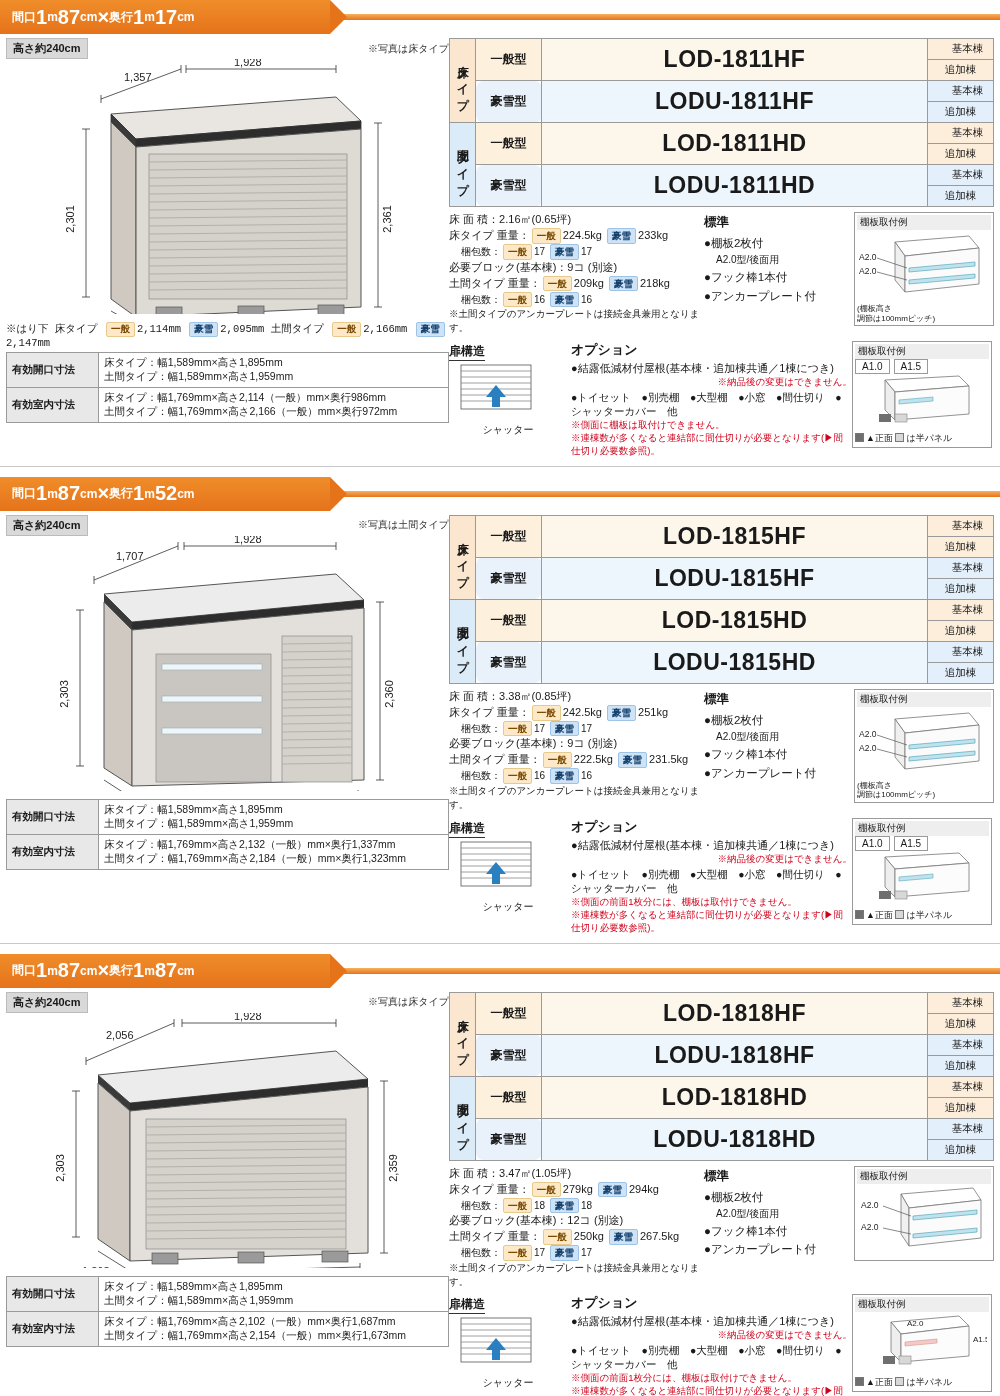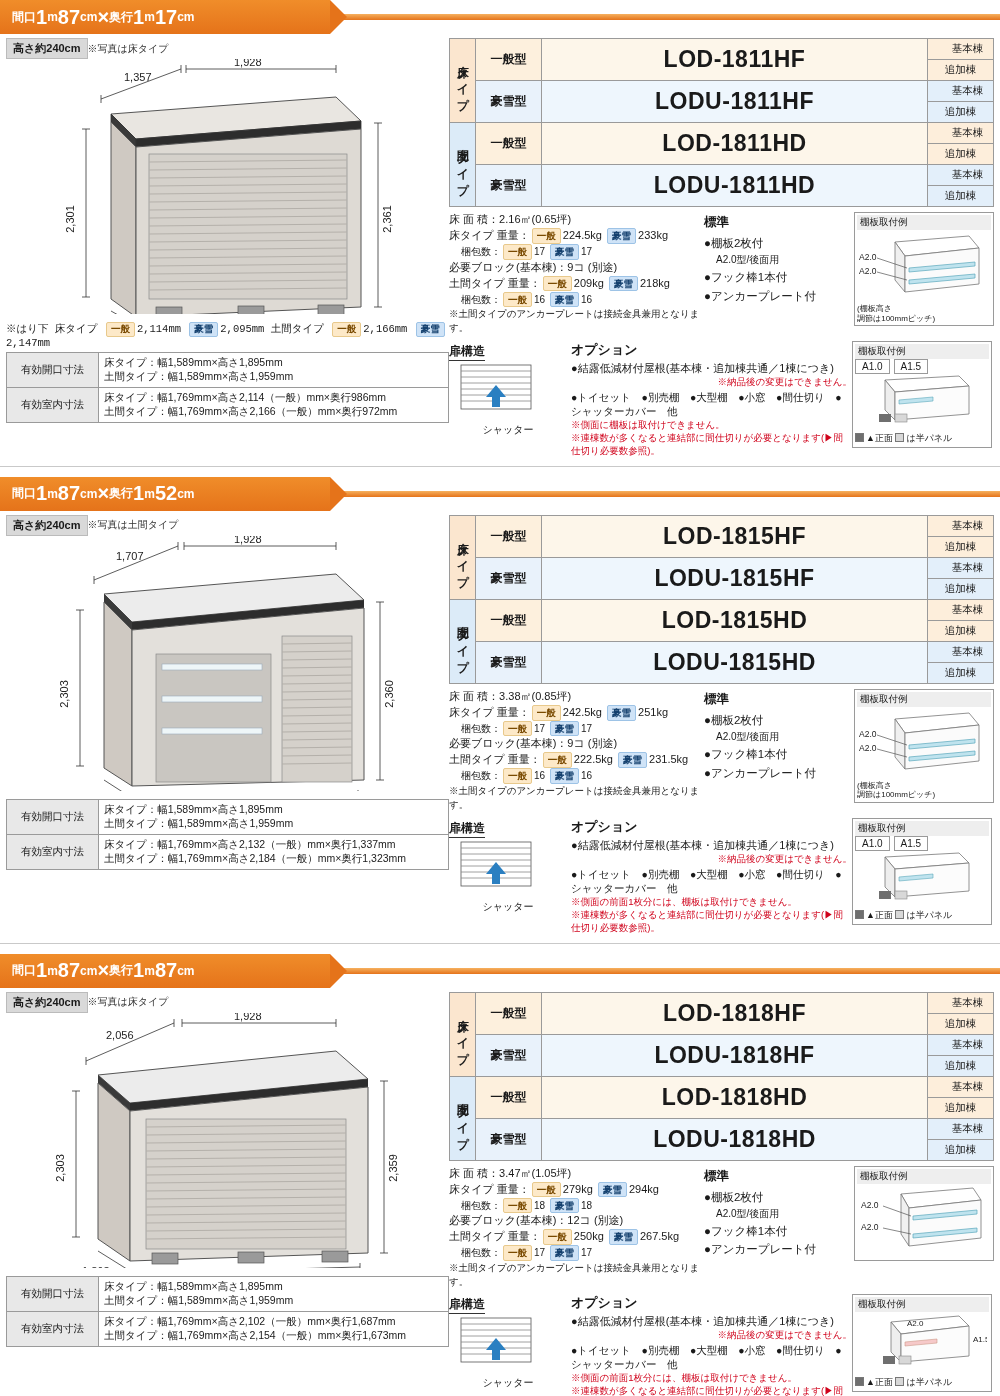--- a/index.html
+++ b/index.html
@@ -50,50 +50,50 @@
 
   .height-tag {
     display: inline-block;
     background: #d9d9d9;
     font-size: 11px;
     padding: 2px 6px;
     font-weight: bold;
     border: 1px solid #bbb;
   }
   .photo-note { font-size: 10px; color: #333; text-align: right; }
-  .left-head { display:flex; align-items: center; }
+  .left-head { display:flex; justify-content: space-between; align-items: center; }
 
   .drawing { position: relative; height: 260px; }
   .drawing svg { display:block; }
 
   
   .note-line { font-size: 10.5px; margin: 3px 0 2px 0; font-family: Liberation Mono, monospace; }
   .chip {
     display:inline-block; font-size:9.5px; padding:0 4px; margin:0 2px;
     border-radius:2px; font-weight:bold;
   }
   .chip-ippan { background:#fde9c8; color:#7a4a00; border:1px solid #e8c98c;}
   .chip-gosetsu { background:#cfe3f7; color:#14406e; border:1px solid #9dc3e6;}
 
   table.spec { border-collapse: collapse; width: 100%; font-size: 10.5px; margin-top: 3px;}
   table.spec td { border: 1px solid #9a9a9a; padding: 3px 5px; vertical-align: middle; }
-  table.spec td.lbl { background:#e8e8e8; width: 92px; text-align:center; font-weight:normal; }
+  table.spec td.lbl { background:#e8e8e8; width: 92px; font-weight:bold; }
 
   
   .models { border-collapse: collapse; width: 100%; }
   .models td { border: 1px solid #9a9a9a; padding: 0; }
   .models .vlabel {
     width: 26px; text-align: center; font-size: 12px; font-weight: bold;
     writing-mode: vertical-rl; letter-spacing: 2px; padding: 6px 2px;
   }
   .vf { background:#fbe6cf; }
   .vd { background:#dcebf8; }
   .ftype { width: 66px; text-align:center; font-size:12px; font-weight:bold; padding: 8px 2px; }
   .f-ippan { background:#fdf0dd; }
-  .f-gosetsu { background:#e9f2fb; }
+  .f-gosetsu { background:#e9f2fb;border-radius:8px; }
   .mname {
     font-size: 23px; font-weight: bold; text-align:center; letter-spacing: 0.5px;
     padding: 7px 4px;
   }
   .m-hf { background:#fdf6ea; }
   .m-hf2 { background:#eef6fd; }
   .m-hd { background:#fdf6ea; }
   .m-hd2 { background:#eef6fd; }
   .suffix-col { width: 66px; padding:0 !important; }
   .suffix-col div {

